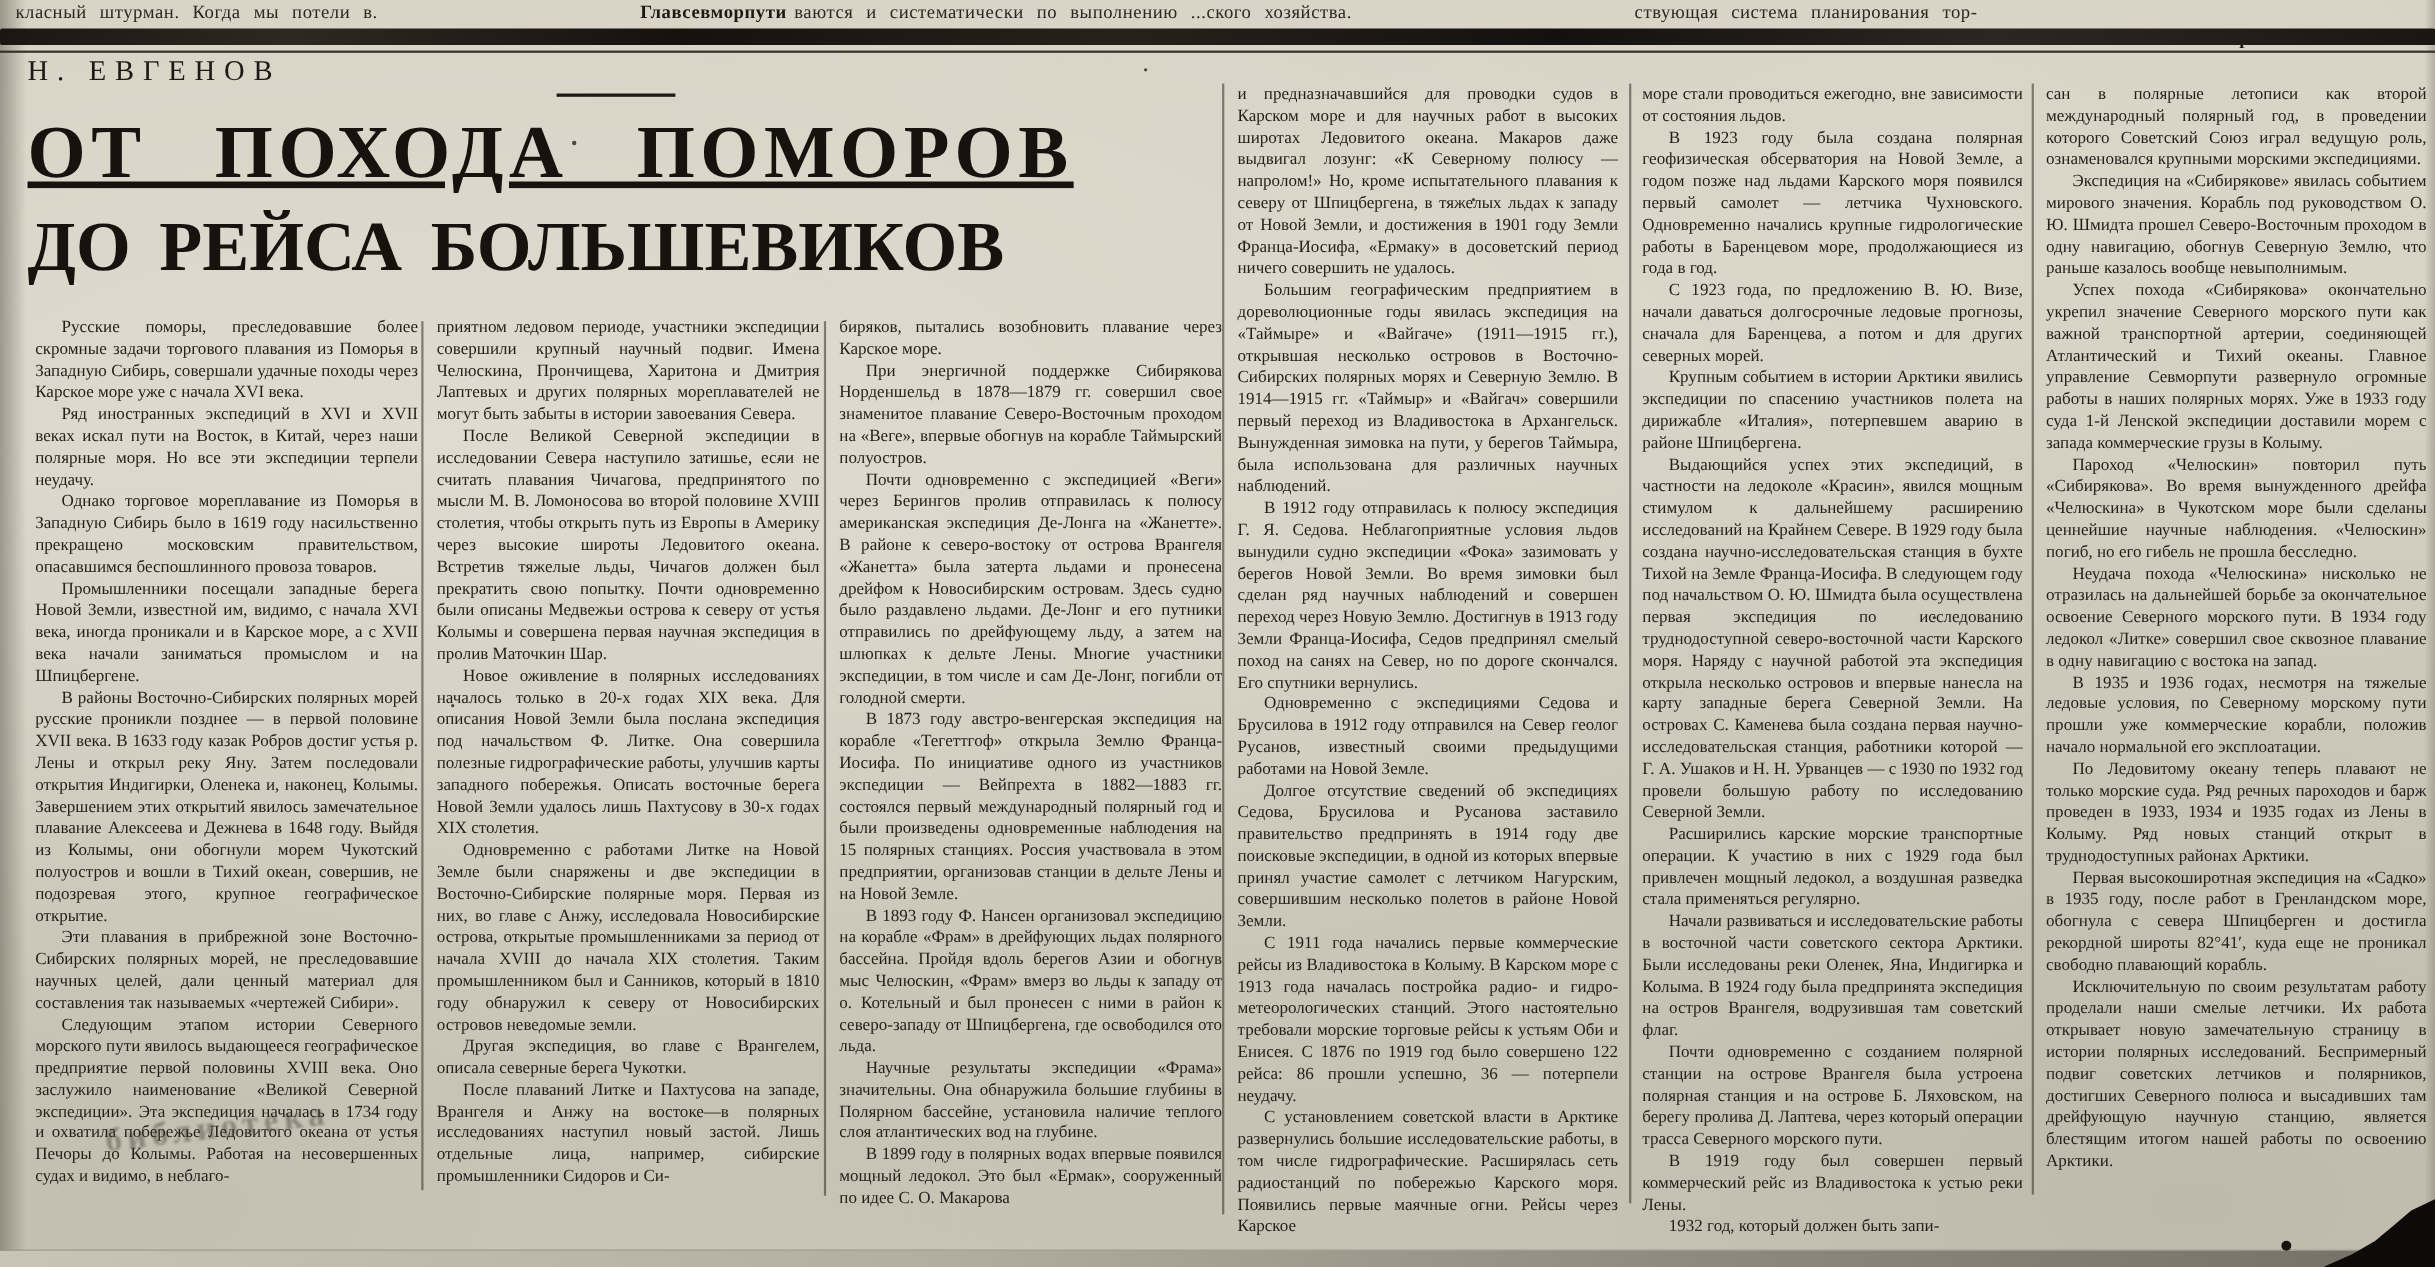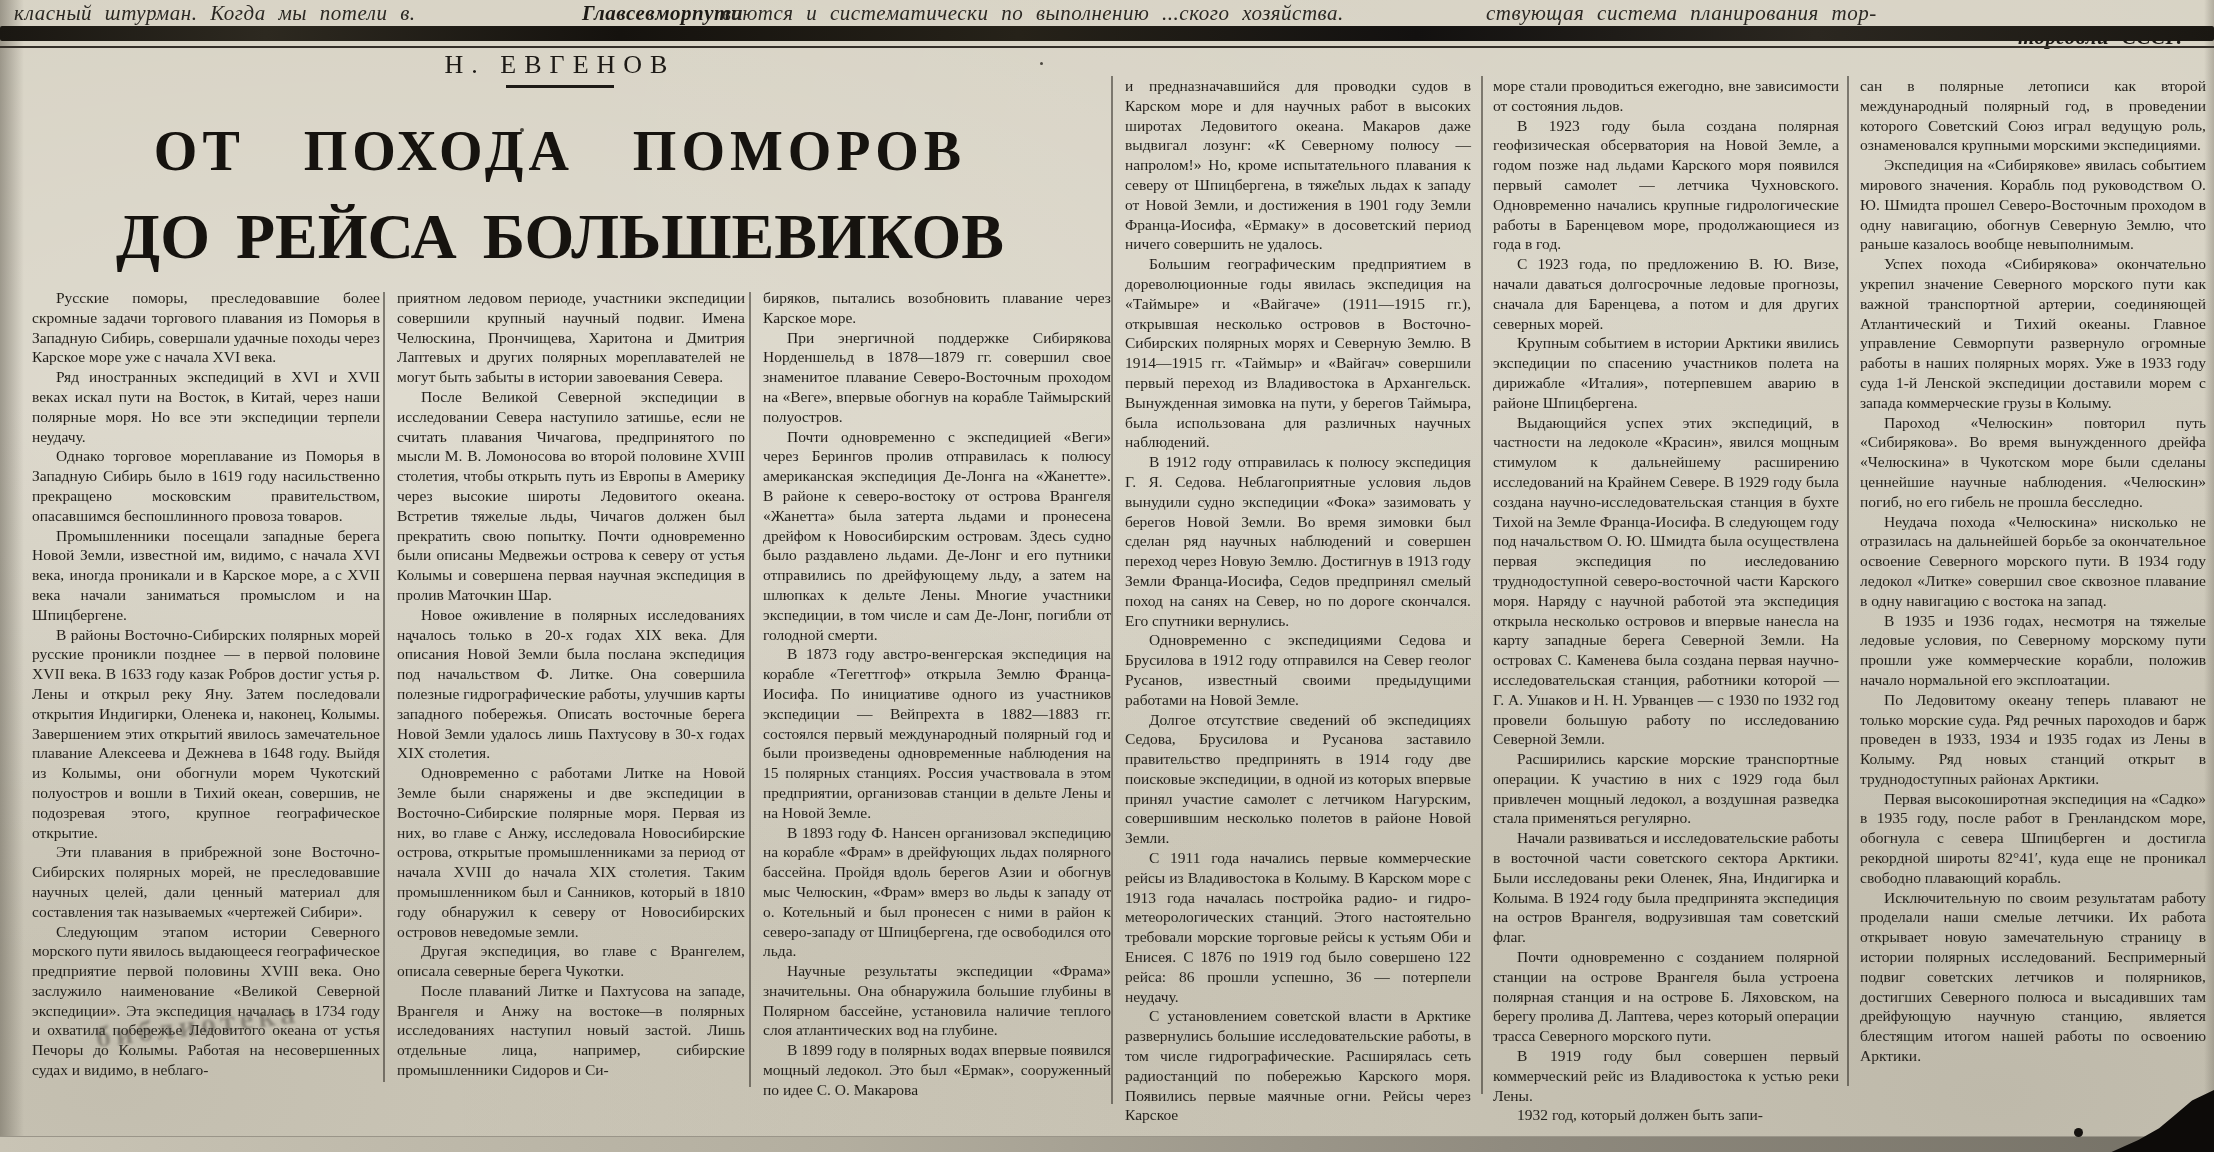--- a/index.html
+++ b/index.html
@@ -13,36 +13,36 @@
       #d6d1c2;
     font-family:"Liberation Serif", serif;
     color:#211e1a;
   }
   .edge-left { position:absolute; left:0; top:0; width:24px; height:1152px;
     background:linear-gradient(to right, rgba(105,100,88,0.55), rgba(105,100,88,0)); }
   .edge-right { position:absolute; right:0; top:0; width:10px; height:1152px;
     background:linear-gradient(to left, rgba(105,100,88,0.35), rgba(105,100,88,0)); }
 
   
-  .topstrip span { position:absolute; top:1px; font-size:21px; white-space:nowrap;
-    color:#2b2823; letter-spacing:0.5px; word-spacing:7px;font-style:italic; }
+  .topstrip span { position:absolute; top:1px; font-size:17px; white-space:nowrap;
+    color:#2b2823; letter-spacing:0.5px; word-spacing:7px; }
   .topstrip .b { font-weight:bold; color:#1c1915; }
   .f0 { left:14px; }  .f1 { left:582px; } .f2 { left:722px; }
   .f3 { left:1486px; } .f4 { left:2018px;margin-top:24px; }
 
   .rule-thick { position:absolute; left:0; top:26px; width:2214px; height:15px;
     background:linear-gradient(90deg,#1a1712,#2d2920 12%,#15120e 28%,#262219 46%,#131110 64%,#2b2720 82%,#1a1712);
     border-radius:2px; }
   .rule-thin { position:absolute; left:0; top:46px; width:2214px; height:2px; background:#35302a; }
 
-  .masthead { position:absolute; left:25px; top:50px; width:1070px; text-align:center; }
+  .masthead { position:absolute; left:25px; top:50px; width:1070px; }
   .byline { font-size:26px; line-height:30px; letter-spacing:8px; color:#1d1a16; }
   .byline-rule { width:108px; height:3px; background:#1d1a16; margin:5px auto 0; }
   .title { font-weight:bold; color:#16130f; }
-  .title1 { margin-top:21px; font-size:56px; line-height:84px; letter-spacing:5px; word-spacing:40px; }
+  .title1 { margin-top:8px; font-size:68px; line-height:84px; letter-spacing:5px; word-spacing:40px;text-decoration:underline; }
   .title2 { font-size:64px; line-height:88px; letter-spacing:0px; word-spacing:10px; }
 
   .col { position:absolute; width:348px; font-size:15.5px; line-height:19.8px;
     text-align:justify; color:#221f1a; }
   .col p { margin:0; }
   .col p.ind { text-indent:24px; }
   #col1 { left:32px;  top:288px; }
   #col2 { left:397px; top:288px; }
   #col3 { left:763px; top:288px; }
   #col4 { left:1125px; top:76px; width:346px; }

